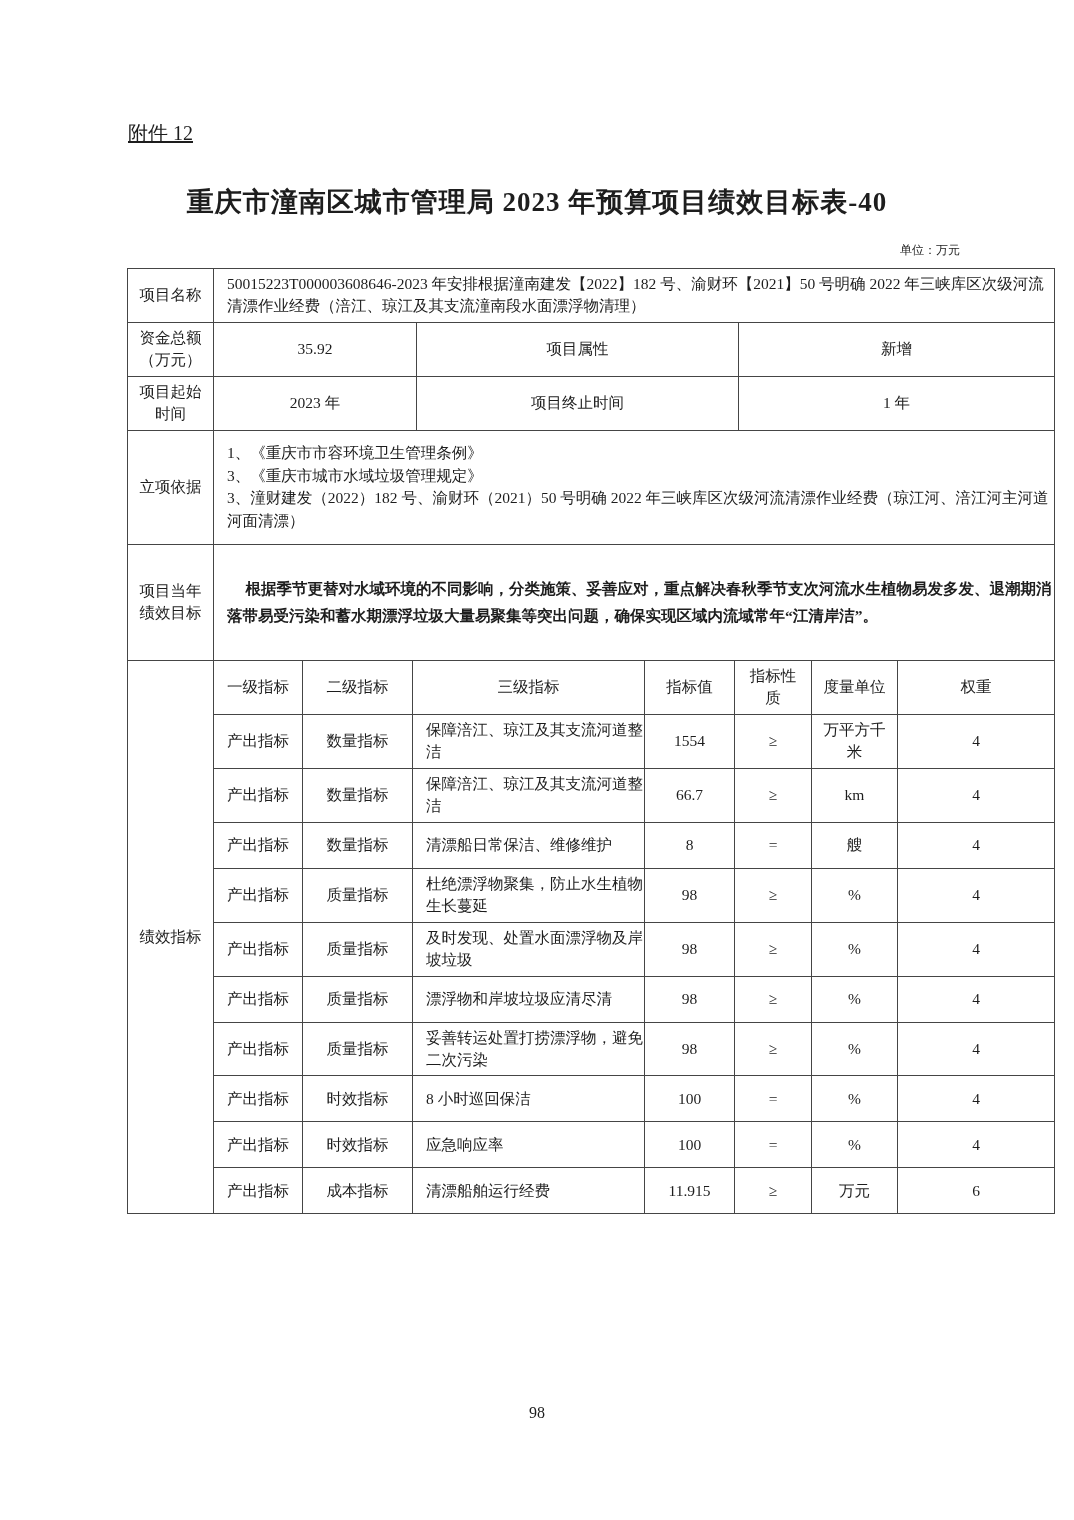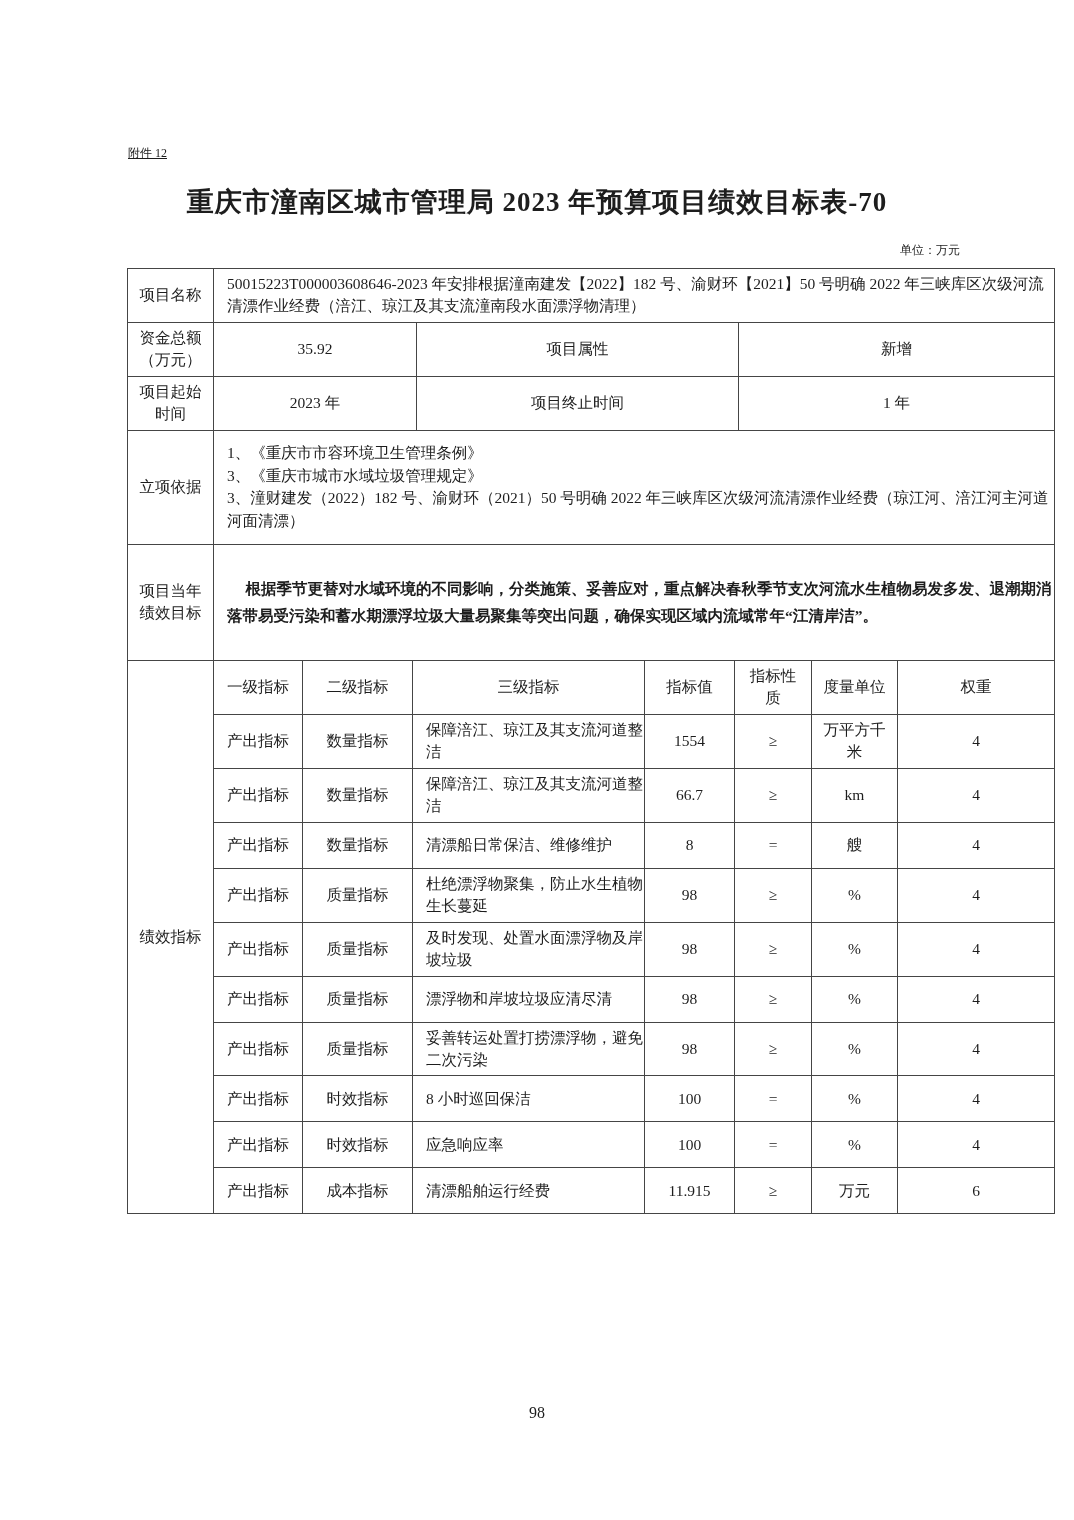--- a/index.html
+++ b/index.html
@@ -5,22 +5,22 @@
   * { margin: 0; padding: 0; box-sizing: border-box; }
   html, body { background: #ffffff; }
   body {
     width: 1074px; height: 1520px;
     position: relative;
     font-family: "Liberation Serif", "DejaVu Serif", serif;
     color: #1d1d1d;
     -webkit-font-smoothing: antialiased;
   }
   .attachment {
-    position: absolute; left: 128px; top: 145px;
-    font-size: 12px;
+    position: absolute; left: 128px; top: 120px;
+    font-size: 20px;
     text-decoration: underline;
   }
   .title {
     position: absolute; left: 0; top: 184px; width: 100%;
     text-align: center;
     font-size: 27px; font-weight: 700;
     letter-spacing: 1px;
   }
   .unit-note {
     position: absolute; right: 114px; top: 242px;
@@ -61,21 +61,21 @@
   .ind .section-label { grid-column: 1; grid-row: 1 / span 11; }
   .pagenum {
     position: absolute; top: 1404px; left: 0; width: 100%;
     text-align: center; font-size: 16px;
   }
 </style>
 </head>
 <body>
 
 <div class="attachment">附件 12</div>
-<div class="title">重庆市潼南区城市管理局 2023 年预算项目绩效目标表-70</div>
+<div class="title">重庆市潼南区城市管理局 2023 年预算项目绩效目标表-40</div>
 <div class="unit-note">单位：万元</div>
 
 <div class="tbl">
 
   <div class="row cols2">
     <div class="cell h53">项目名称</div>
     <div class="cell h53 tl">50015223T000003608646-2023 年安排根据潼南建发【2022】182 号、渝财环【2021】50 号明确 2022 年三峡库区次级河流清漂作业经费（涪江、琼江及其支流潼南段水面漂浮物清理）</div>
   </div>
 
 

